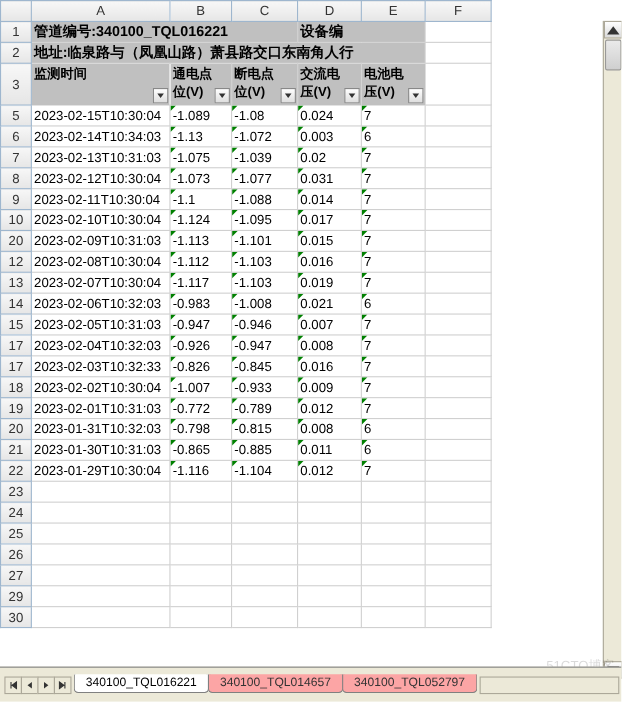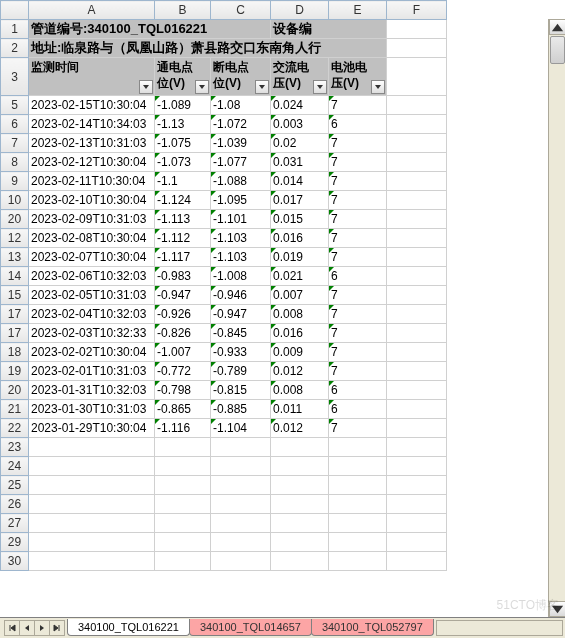--- a/index.html
+++ b/index.html
@@ -10,21 +10,21 @@
 .col-hdr{background:linear-gradient(#f7f7f7,#e6e6e6);text-align:center;color:#333;font-weight:normal;border:1px solid #9eb6ce}
 .row-hdr{background:linear-gradient(#f7f7f7,#e6e6e6);text-align:center;color:#333;width:28px;border:1px solid #9eb6ce}
 .corner{background:linear-gradient(#f7f7f7,#e6e6e6);border:1px solid #9eb6ce;width:28px}
 .cA{width:126px}.cB{width:56px}.cC{width:60px}.cD{width:58px}.cE{width:58px}.cF{width:60px}
 .shaded{background:#c0c0c0;font-weight:bold;font-size:13px}
 .filter-cell{position:relative;background:#c0c0c0;font-weight:bold;font-size:12px;vertical-align:top;padding-top:2px;height:38px}
 .filter-btn{position:absolute;right:1px;bottom:1px;width:14px;height:14px;background:linear-gradient(#fefefe,#dedede);border:1px solid #888;display:flex;align-items:center;justify-content:center}
 .filter-btn svg{width:8px;height:8px}
 .tri{position:absolute;left:0;top:0;width:0;height:0;border-left:5px solid #008000;border-bottom:5px solid transparent}
 .data-cell{position:relative}
-.tabs{position:absolute;left:0;bottom:0;height:21px;width:565px;background:#ece9d8;display:flex;align-items:center;border-top:1px solid #808080;font-size:11px}
+.tabs{position:absolute;left:0;bottom:0;height:32px;width:565px;background:#ece9d8;display:flex;align-items:center;border-top:1px solid #808080;font-size:11px}
 .nav-btns{display:flex;padding:0 4px;gap:0}
 .nav-btn{width:16px;height:16px;display:flex;align-items:center;justify-content:center;border:1px solid #aca899;background:#ece9d8;margin-right:-1px}
 .nav-btn svg{width:8px;height:8px}
 .tab{padding:2px 10px;background:#fff;border:1px solid #808080;border-top:none;margin-left:-1px;border-radius:0 0 4px 4px;position:relative;top:-1px}
 .tab.inactive{background:#fca5a5;color:#333}
 .tab.active{background:#fff;font-weight:normal;z-index:2}
 .scroll-h{flex:1;height:16px;margin:0 2px;background:#ece9d8;border:1px solid #aca899;position:relative}
 .watermark{position:absolute;right:6px;bottom:24px;color:rgba(0,0,0,0.15);font-size:12px;font-family:Arial}
 .scroll-v{position:absolute;right:0;top:19px;width:17px;height:598px;background:#ece9d8;border-left:1px solid #aca899}
 .sv-btn{width:17px;height:16px;background:linear-gradient(#fefefe,#dadada);border:1px solid #aca899;display:flex;align-items:center;justify-content:center}

